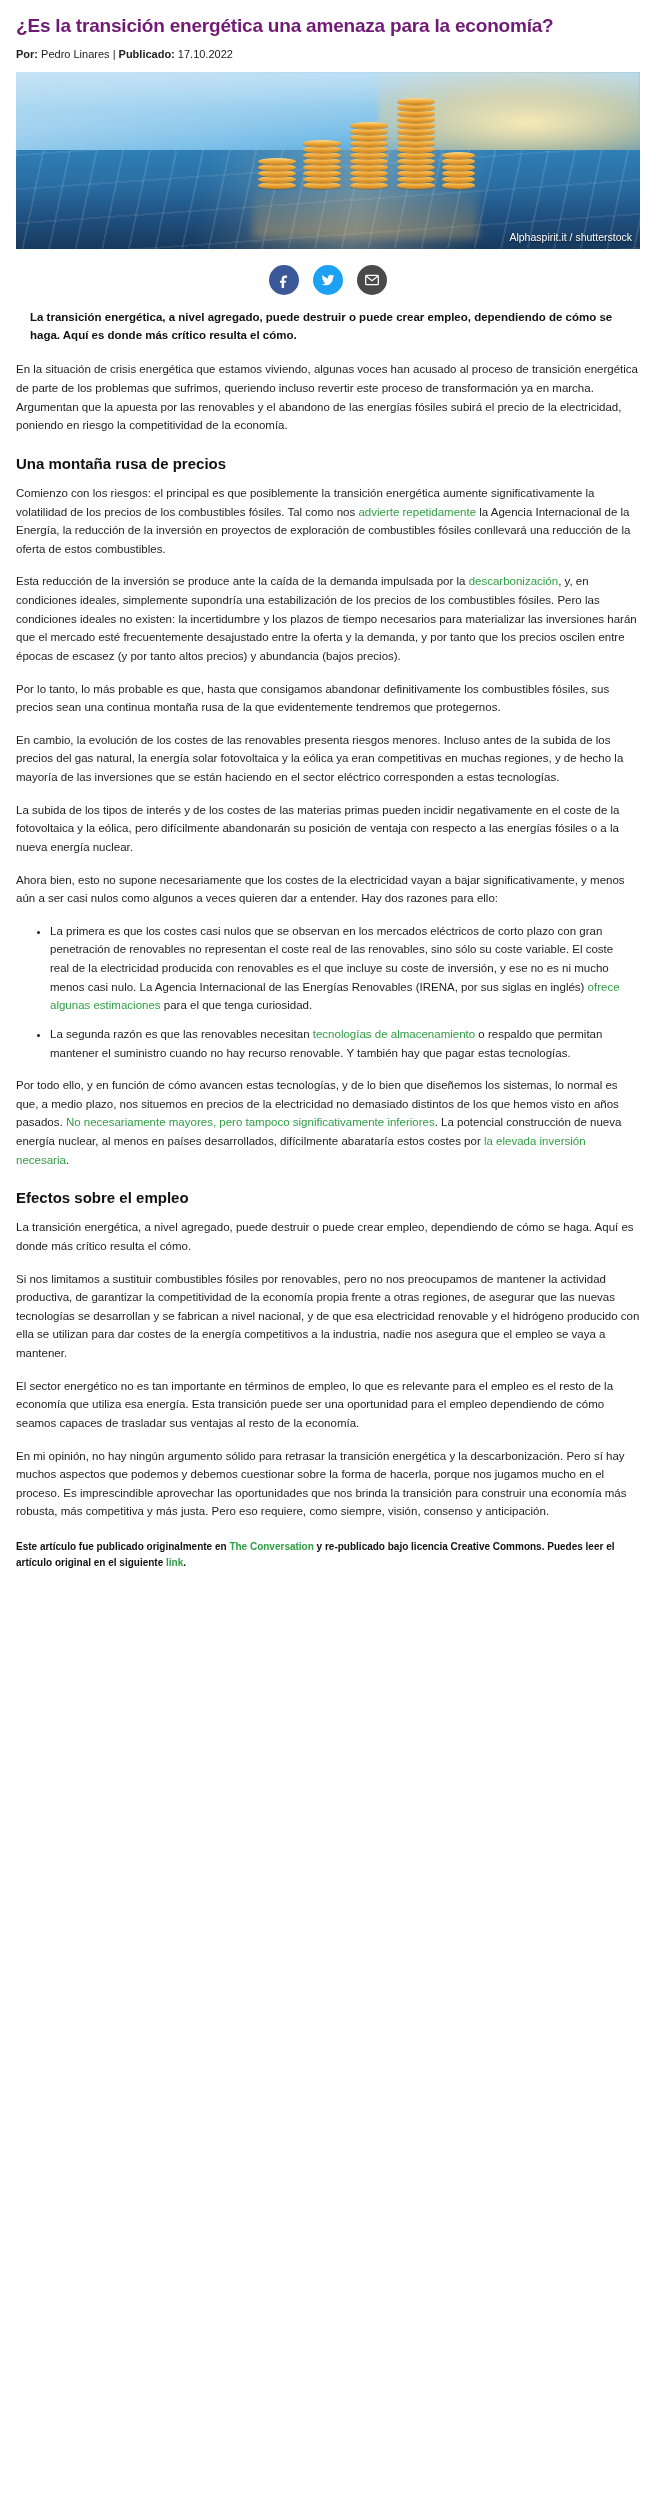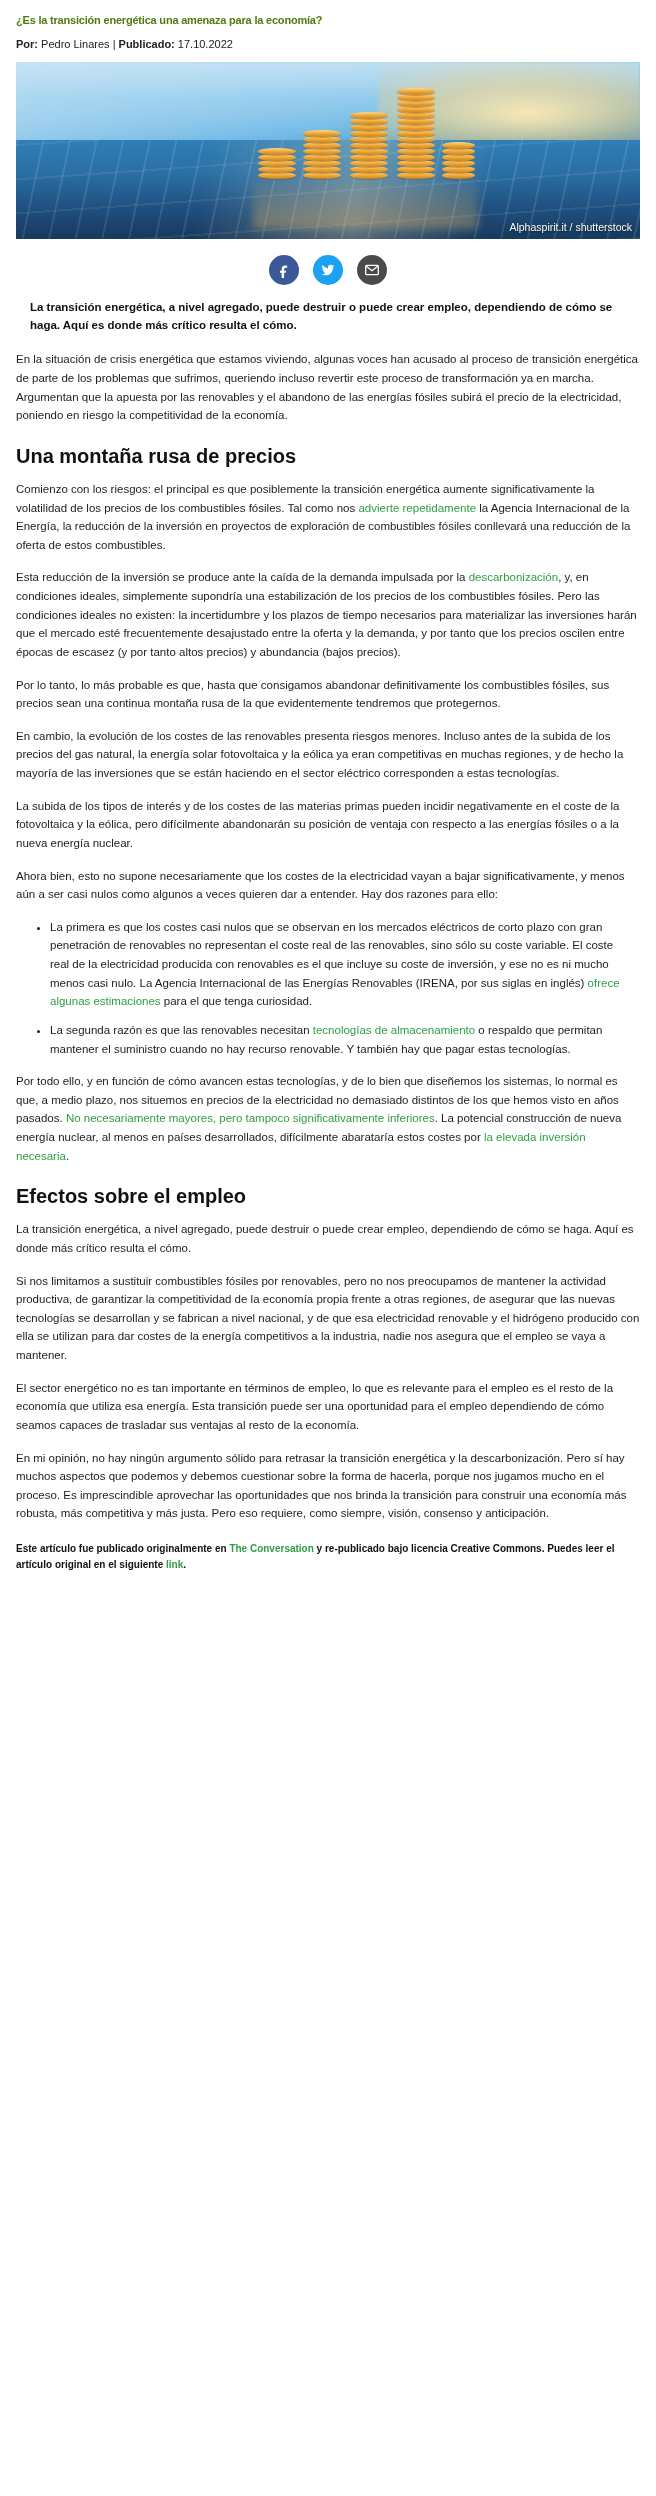--- a/index.html
+++ b/index.html
@@ -10,24 +10,24 @@
   body {
     width: 656px;
     font-family: "Liberation Sans", sans-serif;
     color: #1a1a1a;
   }
   .page {
     width: 656px;
     padding: 14px 16px 16px 16px;
   }
   .headline {
-    font-size: 11px;
+    font-size: 19px;
     font-weight: bold;
     line-height: 1.25;
-    color: #4d7c0f;
+    color: #701a75;
     margin: 0 0 10px 0;
     letter-spacing: -0.2px;
   }
   .byline {
     font-size: 11px;
     color: #222222;
     margin: 0 0 12px 0;
   }
   .byline b { font-weight: bold; }
 
@@ -126,21 +126,21 @@
   }
 
   p.body {
     font-size: 11.5px;
     line-height: 1.62;
     color: #1d1d1d;
     margin: 0 0 14px 0;
     text-align: left;
   }
   h2.sec {
-    font-size: 20px;
+    font-size: 15px;
     font-weight: bold;
     color: #111;
     margin: 20px 0 12px 0;
   }
   a.lnk {
     color: #2f9e44;
     text-decoration: none;
   }
 
   ul.bul {

